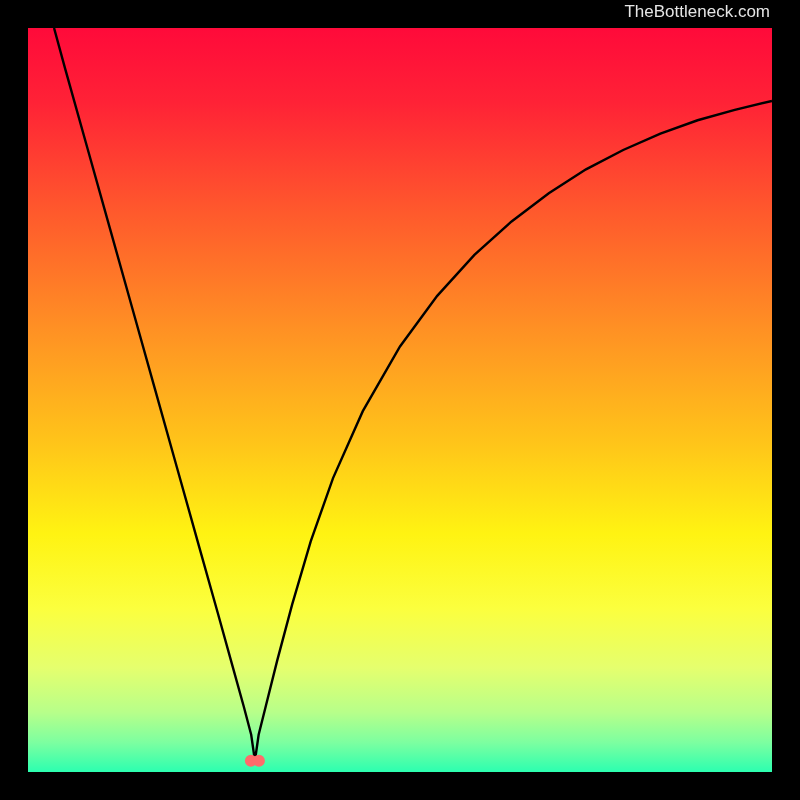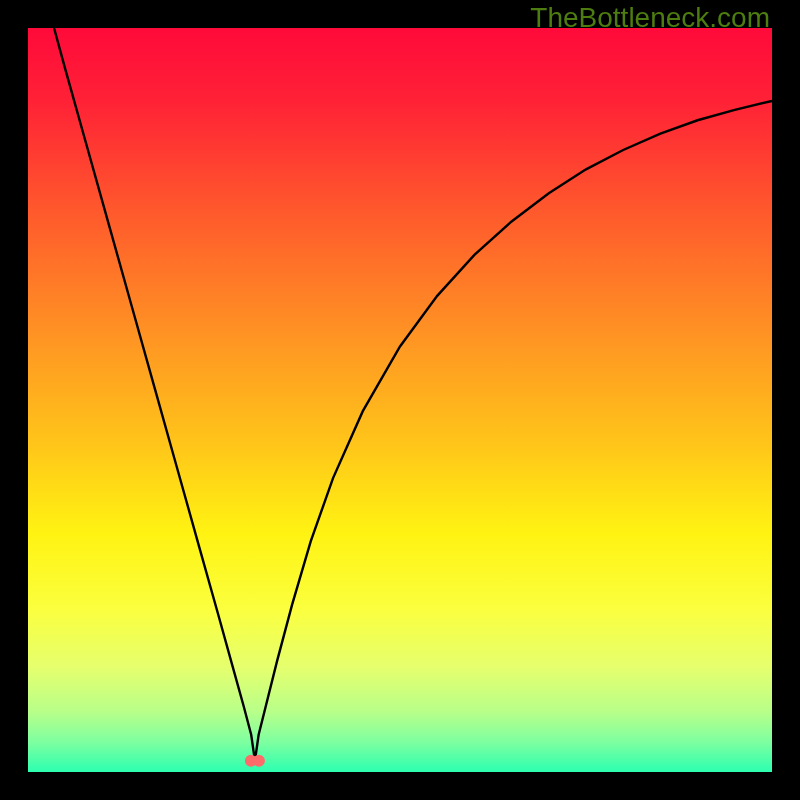--- a/index.html
+++ b/index.html
@@ -8,22 +8,22 @@
     height: 800px;
     background: #000;
     position: relative;
     font-family: Arial, sans-serif;
     overflow: hidden;
   }
   .attribution {
     position: absolute;
     top: 2px;
     right: 30px;
-    color: #4d7c0f;
-    font-size: 28px;
+    color: #e5e5e5;
+    font-size: 17px;
     z-index: 10;
   }
   .plot {
     position: absolute;
     top: 28px;
     left: 28px;
     width: 744px;
     height: 744px;
   }
 </style>

